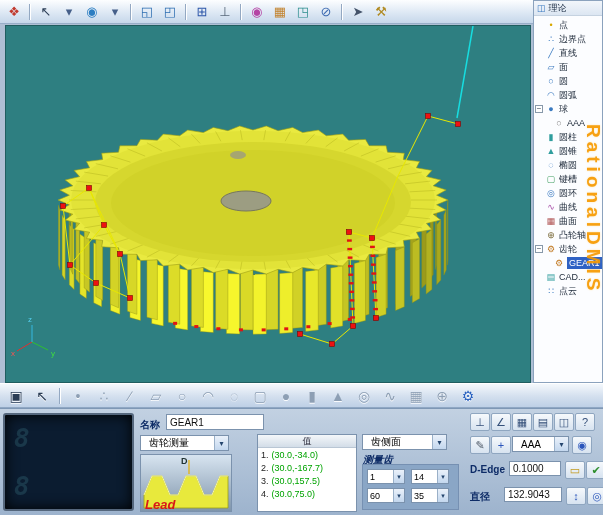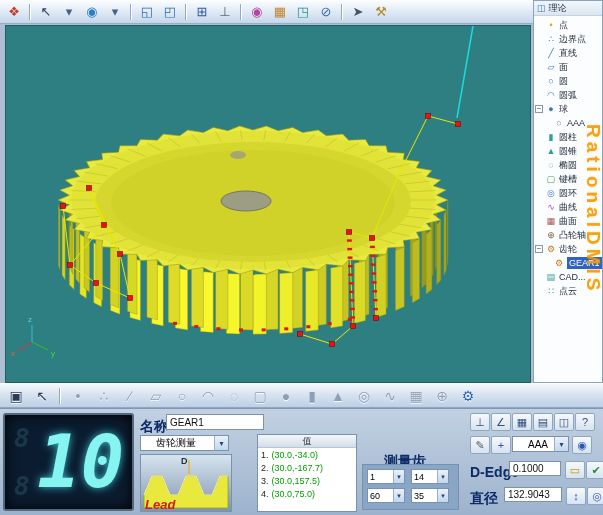--- a/index.html
+++ b/index.html
@@ -49,42 +49,42 @@
     background:linear-gradient(#c2d1e2,#9db3cd);border-top:1px solid #7e97b5;}
   .bp-abs{position:absolute;}
   #lcd{left:3px;top:4px;width:131px;height:98px;background:#0b1c30;border:2px solid #55677d;border-radius:3px;
     box-shadow:inset 0 0 14px #000;}
   .ghost{position:absolute;font-family:"DejaVu Sans Mono",monospace;font-style:italic;font-weight:bold;
     color:rgba(120,225,235,.14);}
   .g1{left:9px;top:8px;font-size:26px;}
   .g2{left:9px;bottom:8px;font-size:26px;}
   .lcd-main{position:absolute;right:8px;top:1px;font-family:"DejaVu Sans Mono",monospace;font-style:italic;font-weight:bold;
     font-size:72px;line-height:92px;color:#86f4f0;text-shadow:0 0 9px rgba(70,230,240,.8);}
-  .plabel{font-size:14px;font-weight:bold;color:#0d2b66;text-align:center;}
+  .plabel{font-size:10px;font-weight:bold;color:#0d2b66;text-align:center;}
   .field, input.field{height:16px;background:#fff;border:1px solid #7b92ad;font-size:10px;padding:0 3px;color:#111;
     font-family:"Liberation Sans",sans-serif;}
   .combo{display:flex;align-items:center;background:#fff;border:1px solid #7b92ad;height:16px;}
-  .combo .cval{flex:1;font-size:10px;padding-left:15px;white-space:nowrap;overflow:hidden;}
+  .combo .cval{flex:1;font-size:10px;padding-left:8px;white-space:nowrap;overflow:hidden;}
   .combo::after{content:"▾";width:13px;height:100%;display:flex;align-items:center;justify-content:center;
     font-size:8px;color:#24456e;background:linear-gradient(#eaf1fa,#c3d7ee);border-left:1px solid #9ab0c8;}
   #name-label{left:140px;top:9px;}
   #name-input{left:166px;top:5px;width:98px;}
   #mode-combo{left:140px;top:26px;width:89px;}
   #preview{left:140px;top:45px;width:92px;height:58px;border:1px solid #7b92ad;
     background:linear-gradient(#d7e4f0,#7f95ab);overflow:hidden;}
   #pv-d{position:absolute;left:40px;top:1px;font-size:9px;font-weight:bold;color:#233;}
   #pv-lead{position:absolute;left:4px;top:42px;font-size:13px;font-weight:bold;color:#d81818;font-style:italic;}
   #val-table{left:257px;top:25px;width:100px;height:78px;background:#fff;border:1px solid #7b92ad;overflow:hidden;}
   #val-table .th{height:13px;font-size:9px;text-align:center;line-height:13px;color:#223;
     background:linear-gradient(#f4f7fa,#d3dde8);border-bottom:1px solid #b9c6d4;}
   .trow{height:13px;display:flex;align-items:center;gap:3px;padding-left:3px;font-size:9px;}
   .trow .idx{color:#222;}
   .trow .v{color:#00a300;}
   #flank-combo{left:362px;top:25px;width:85px;}
-  #teeth-label{left:384px;top:44px;}
+  #teeth-label{left:363px;top:44px;font-style:italic;}
   #teeth-box{left:362px;top:55px;width:97px;height:46px;background:#8aa6c6;border:1px solid #7690b2;
     display:flex;flex-wrap:wrap;gap:4px 6px;padding:4px 0 0 4px;align-content:flex-start;}
   .spin{display:flex;align-items:center;width:38px;height:15px;background:#fff;border:1px solid #7b92ad;}
   .spin .sval{flex:1;font-size:9px;padding-left:2px;}
   .spin::after{content:"▾";width:10px;height:100%;display:flex;align-items:center;justify-content:center;
     font-size:7px;color:#24456e;background:linear-gradient(#eaf1fa,#c3d7ee);border-left:1px solid #9ab0c8;}
   .pbtn{display:inline-flex;width:20px;height:18px;align-items:center;justify-content:center;
     background:linear-gradient(#f6f9fc,#d7e3f0);border:1px solid #8fa6c0;border-radius:2px;}
   .pbtn .glyph{font-size:11px;line-height:1;}
   #tool-btn-row{left:470px;top:4px;display:flex;gap:1px;}
@@ -549,21 +549,20 @@
       <span class="bbtn">
         <span class="glyph" style="color: rgb(42, 98, 192);">⚙</span>
       </span>
     </div>
 
   <div id="bottom-panel">
 
     <div id="lcd" class="bp-abs">
       <span class="ghost g1">8</span>
       <span class="ghost g2">8</span>
-      <span class="lcd-main">10</span>
     </div>
 
     <span id="name-label" class="bp-abs plabel">名称</span>
     <input id="name-input" class="bp-abs field" value="GEAR1" style="">
 
     <div id="mode-combo" class="bp-abs combo">
       <span class="cval">齿轮测量</span>
     </div>
 
     <div id="preview" class="bp-abs">
@@ -595,20 +594,23 @@
             <span class="v">(30.0,157.5)</span>
           </div>
 
           <div class="trow">
             <span class="idx">4.</span>
             <span class="v">(30.0,75.0)</span>
           </div>
         </div>
     </div>
 
+    <div id="flank-combo" class="bp-abs combo">
+      <span class="cval">齿侧面</span>
+    </div>
 
     <span id="teeth-label" class="bp-abs plabel">测量齿</span>
 
     <div id="teeth-box" class="bp-abs">
 
         <span class="spin">
           <span class="sval">1</span>
         </span>
 
         <span class="spin">

